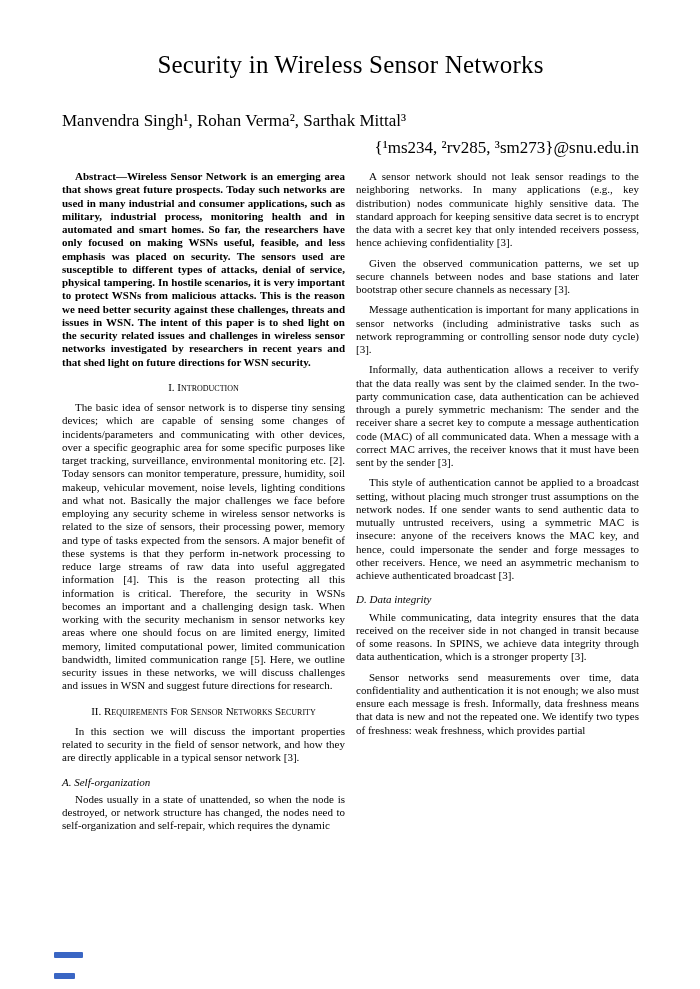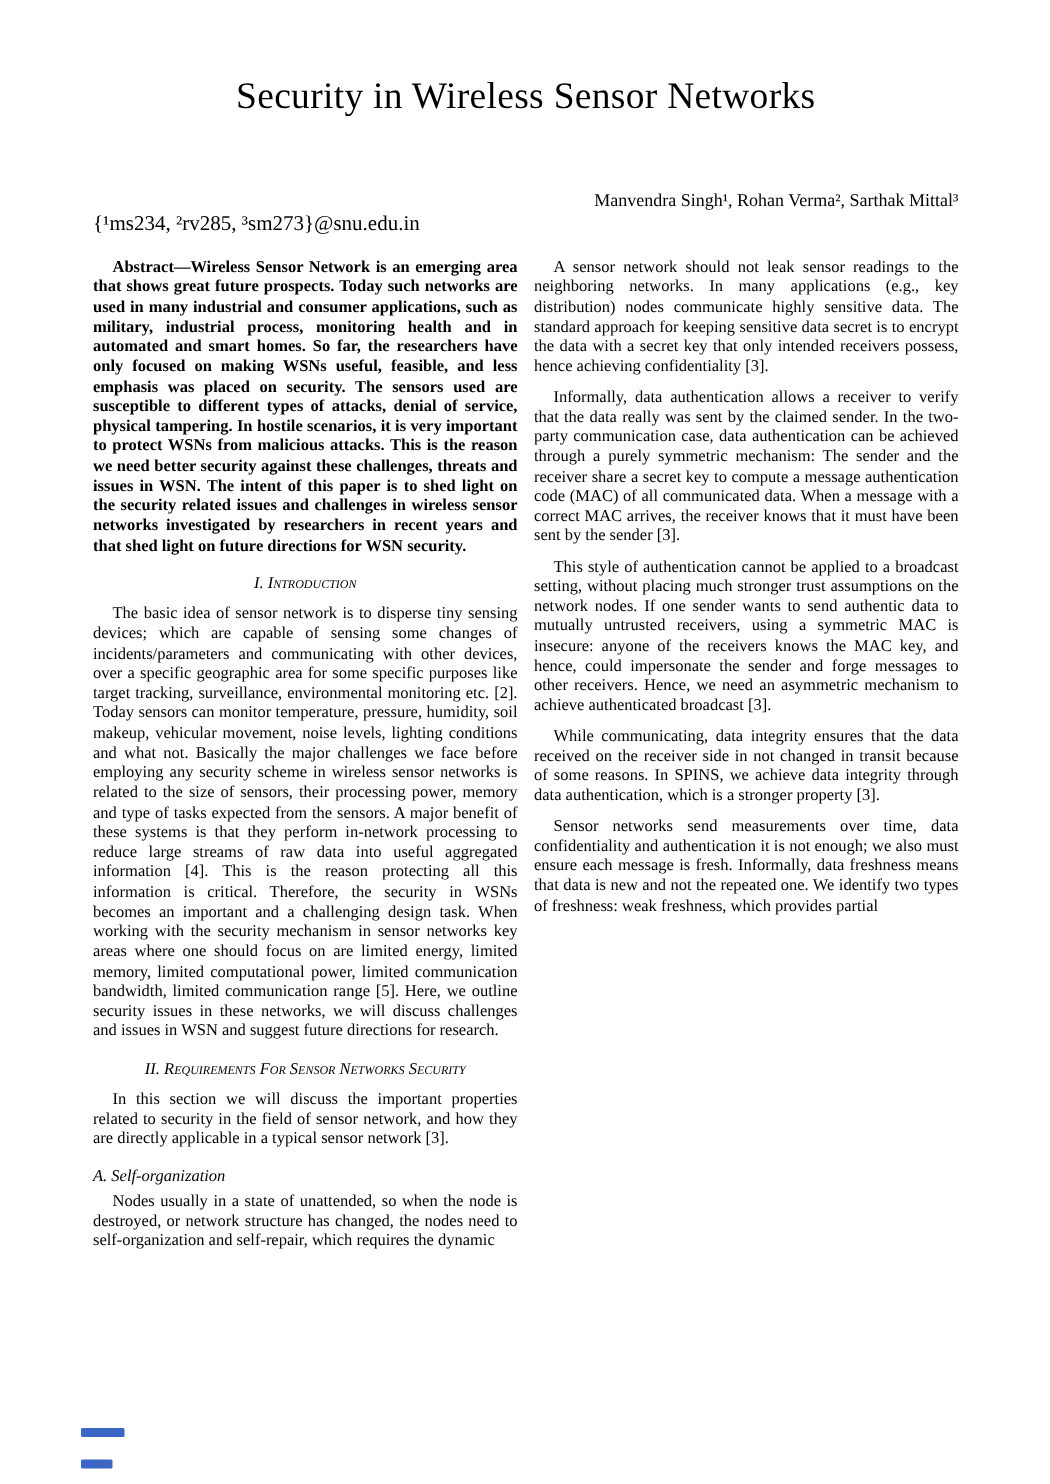--- a/index.html
+++ b/index.html
@@ -16,29 +16,29 @@
     padding: 50px 35px 0 36px;
   }
   .title {
     font-size: 25px;
     font-weight: 400;
     text-align: center;
     letter-spacing: 0.2px;
     line-height: 30px;
   }
   .authors {
-    margin-top: 46px;
-    text-align: right;
-    font-size: 12px;
+    margin-top: 33px;
+    text-align: left;
+    font-size: 17px;
     line-height: 15px;
   }
   .emails {
-    margin-top: 2px;
-    text-align: left;
-    font-size: 14px;
+    margin-top: 13px;
+    text-align: right;
+    font-size: 17px;
     line-height: 14px;
   }
   .columns {
     display: flex;
     gap: 11px;
     margin-top: 15px;
   }
   .col {
     width: 309px;
     font-size: 11px;
@@ -52,21 +52,20 @@
   }
   .keywords {
     font-weight: 700;
     text-indent: 13px;
     margin-bottom: 4px;
   }
   .section {
     text-align: center;
     font-variant: small-caps;
     margin: 12px 0 7px 0;
-    font-style: italic;
   }
   .subsection {
     font-style: italic;
     margin: 11px 0 4px 0;
   }
   .subsection.hang { margin-left: -15px; }
   .paragraph {
     text-indent: 13px;
     margin-bottom: 7px;
   }
@@ -91,21 +90,24 @@
         <div class="abstract">Abstract—Wireless Sensor Network is an emerging area that shows great future prospects. Today such networks are used in many industrial and consumer applications, such as military, industrial process, monitoring health and in automated and smart homes. So far, the researchers have only focused on making WSNs useful, feasible, and less emphasis was placed on security. The sensors used are susceptible to different types of attacks, denial of service, physical tampering. In hostile scenarios, it is very important to protect WSNs from malicious attacks. This is the reason we need better security against these challenges, threats and issues in WSN. The intent of this paper is to shed light on the security related issues and challenges in wireless sensor networks investigated by researchers in recent years and that shed light on future directions for WSN security.</div>
         <div class="section">I. Introduction</div>
         <div class="paragraph">The basic idea of sensor network is to disperse tiny sensing devices; which are capable of sensing some changes of incidents/parameters and communicating with other devices, over a specific geographic area for some specific purposes like target tracking, surveillance, environmental monitoring etc. [2]. Today sensors can monitor temperature, pressure, humidity, soil makeup, vehicular movement, noise levels, lighting conditions and what not. Basically the major challenges we face before employing any security scheme in wireless sensor networks is related to the size of sensors, their processing power, memory and type of tasks expected from the sensors. A major benefit of these systems is that they perform in-network processing to reduce large streams of raw data into useful aggregated information [4]. This is the reason protecting all this information is critical. Therefore, the security in WSNs becomes an important and a challenging design task. When working with the security mechanism in sensor networks key areas where one should focus on are limited energy, limited memory, limited computational power, limited communication bandwidth, limited communication range [5]. Here, we outline security issues in these networks, we will discuss challenges and issues in WSN and suggest future directions for research.</div>
         <div class="section">II. Requirements For Sensor Networks Security</div>
         <div class="paragraph">In this section we will discuss the important properties related to security in the field of sensor network, and how they are directly applicable in a typical sensor network [3].</div>
         <div class="subsection">A. Self-organization</div>
         <div class="paragraph">Nodes usually in a state of unattended, so when the node is destroyed, or network structure has changed, the nodes need to self-organization and self-repair, which requires the dynamic</div>
       </div>
     <div class="col" id="col-right">
         <div class="paragraph">A sensor network should not leak sensor readings to the neighboring networks. In many applications (e.g., key distribution) nodes communicate highly sensitive data. The standard approach for keeping sensitive data secret is to encrypt the data with a secret key that only intended receivers possess, hence achieving confidentiality [3].</div>
+        <div class="paragraph">Given the observed communication patterns, we set up secure channels between nodes and base stations and later bootstrap other secure channels as necessary [3].</div>
+        <div class="paragraph">Message authentication is important for many applications in sensor networks (including administrative tasks such as network reprogramming or controlling sensor node duty cycle) [3].</div>
         <div class="paragraph">Informally, data authentication allows a receiver to verify that the data really was sent by the claimed sender. In the two-party communication case, data authentication can be achieved through a purely symmetric mechanism: The sender and the receiver share a secret key to compute a message authentication code (MAC) of all communicated data. When a message with a correct MAC arrives, the receiver knows that it must have been sent by the sender [3].</div>
         <div class="paragraph">This style of authentication cannot be applied to a broadcast setting, without placing much stronger trust assumptions on the network nodes. If one sender wants to send authentic data to mutually untrusted receivers, using a symmetric MAC is insecure: anyone of the receivers knows the MAC key, and hence, could impersonate the sender and forge messages to other receivers. Hence, we need an asymmetric mechanism to achieve authenticated broadcast [3].</div>
+        <div class="subsection">D. Data integrity</div>
         <div class="paragraph">While communicating, data integrity ensures that the data received on the receiver side in not changed in transit because of some reasons. In SPINS, we achieve data integrity through data authentication, which is a stronger property [3].</div>
         <div class="paragraph">Sensor networks send measurements over time, data confidentiality and authentication it is not enough; we also must ensure each message is fresh. Informally, data freshness means that data is new and not the repeated one. We identify two types of freshness: weak freshness, which provides partial</div>
       </div>
   </div>
   <div class="corner-mark m1" style="background: rgb(58, 102, 196);"></div>
   <div class="corner-mark m2" style="background: rgb(58, 102, 196);"></div>
 </div>
 
 </body></html>

